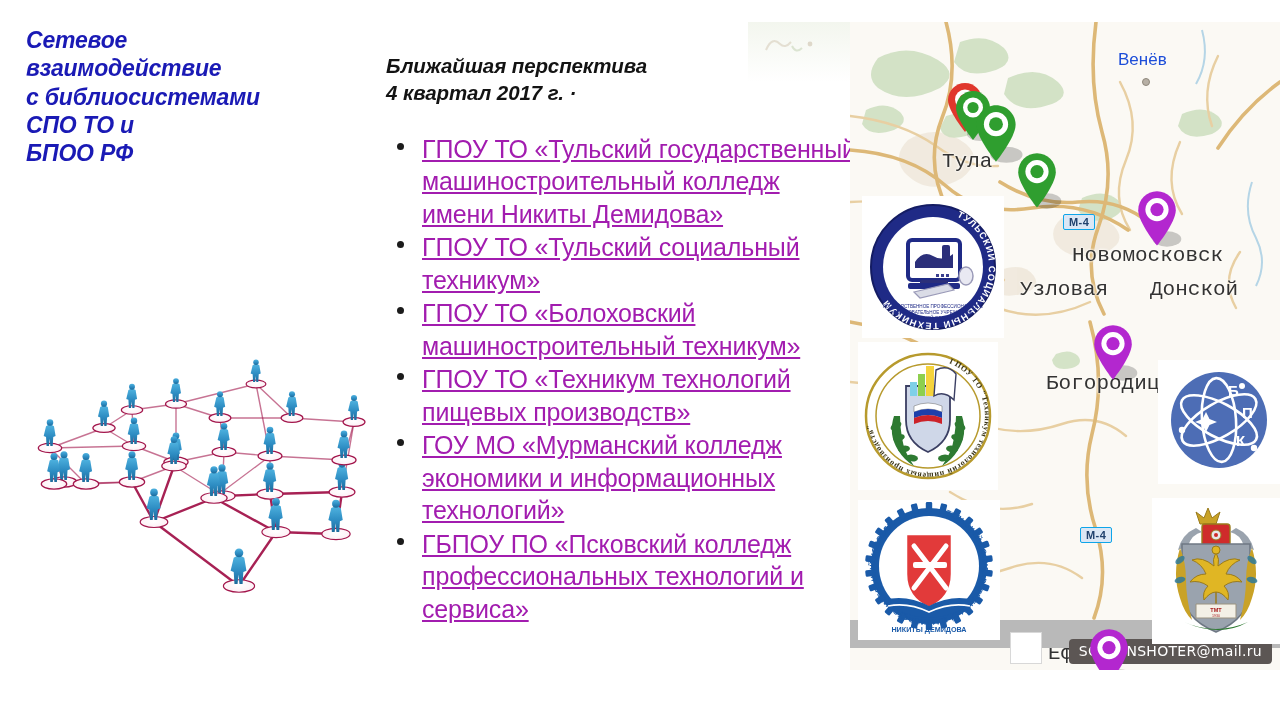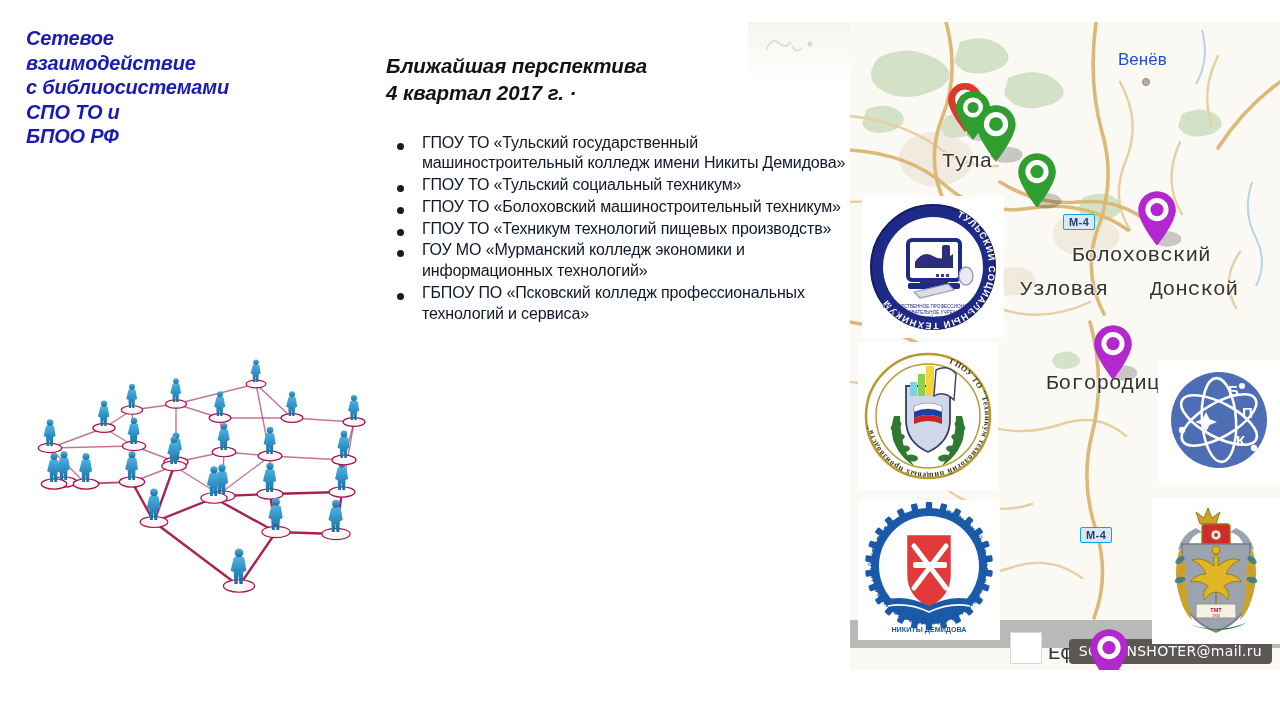--- a/index.html
+++ b/index.html
@@ -10,45 +10,46 @@
     font-family:"Liberation Sans","DejaVu Sans",sans-serif;
     overflow:hidden;position:relative;
   }
   #slide{position:absolute;inset:0;width:1280px;height:720px;background:#fff;overflow:hidden;}
 
   
   #title-block{
     position:absolute;left:26px;top:26px;width:360px;
     color:#1a1ab5;
     font-weight:bold;font-style:italic;
-    font-size:20px;line-height:1.23;
+    font-size:23px;line-height:1.23;
     letter-spacing:-0.2px;
     white-space:pre-line;
   }
 
   
   #network-figure{position:absolute;left:24px;top:358px;width:360px;height:255px;}
   #network-figure svg{display:block;width:100%;height:100%;}
 
   
   #content-col{position:absolute;left:386px;top:52px;width:470px;}
   #subtitle{
     font-weight:bold;font-style:italic;color:#131313;
     font-size:20.5px;line-height:1.33;white-space:pre-line;
     letter-spacing:-0.1px;
   }
   #bullet-list{list-style:none;margin:26px 0 0 0;padding:0;}
   #bullet-list li{
     position:relative;
     padding-left:36px;
     margin-bottom:1px;
-    font-size:16px;
+    font-size:25px;
     line-height:1.30;
-    color:#0f172a;
+    color:#a21caf;
     letter-spacing:-0.15px;
+    text-decoration:underline;
   }
   #bullet-list li::before{
     content:"";position:absolute;left:11px;top:10px;
     width:7px;height:7px;border-radius:50%;background:#1b1b1b;
   }
 
   
   #map-panel{
     position:absolute;left:748px;top:22px;width:532px;height:668px;
     overflow:hidden;
@@ -443,21 +444,21 @@
           <path d="M150 160 q38 24 78 20 q40 -4 70 20"></path>
           <path d="M0 300 q60 10 96 40"></path>
           <path d="M430 60 q-36 26 -62 66"></path>
         </g>
       </svg>
 
       <span class="city-dot" style="left:292px;top:56px;"></span>
 
       <span class="city-label" style="left:268px;top:28px;">Венёв</span>
       <span class="city-label big" style="left:92px;top:128px;">Тула</span>
-      <span class="city-label big" style="left:222px;top:222px;">Болоховский</span>
+      <span class="city-label big" style="left:222px;top:222px;">Новомосковск</span>
       <span class="city-label big" style="left:170px;top:256px;">Узловая</span>
       <span class="city-label big" style="left:300px;top:256px;">Донской</span>
       <span class="city-label big" style="left:196px;top:350px;">Богородицк</span>
       <span class="city-label big" style="left:198px;top:620px;">Ефремов</span>
 
       <span class="hwy-badge" style="left:213px;top:192px;">M-4</span>
       <span class="hwy-badge" style="left:230px;top:505px;">M-4</span>
 
       <div class="pin" style="left:96px;top:60px;z-index:4;">
         <svg viewBox="0 0 38 52">

